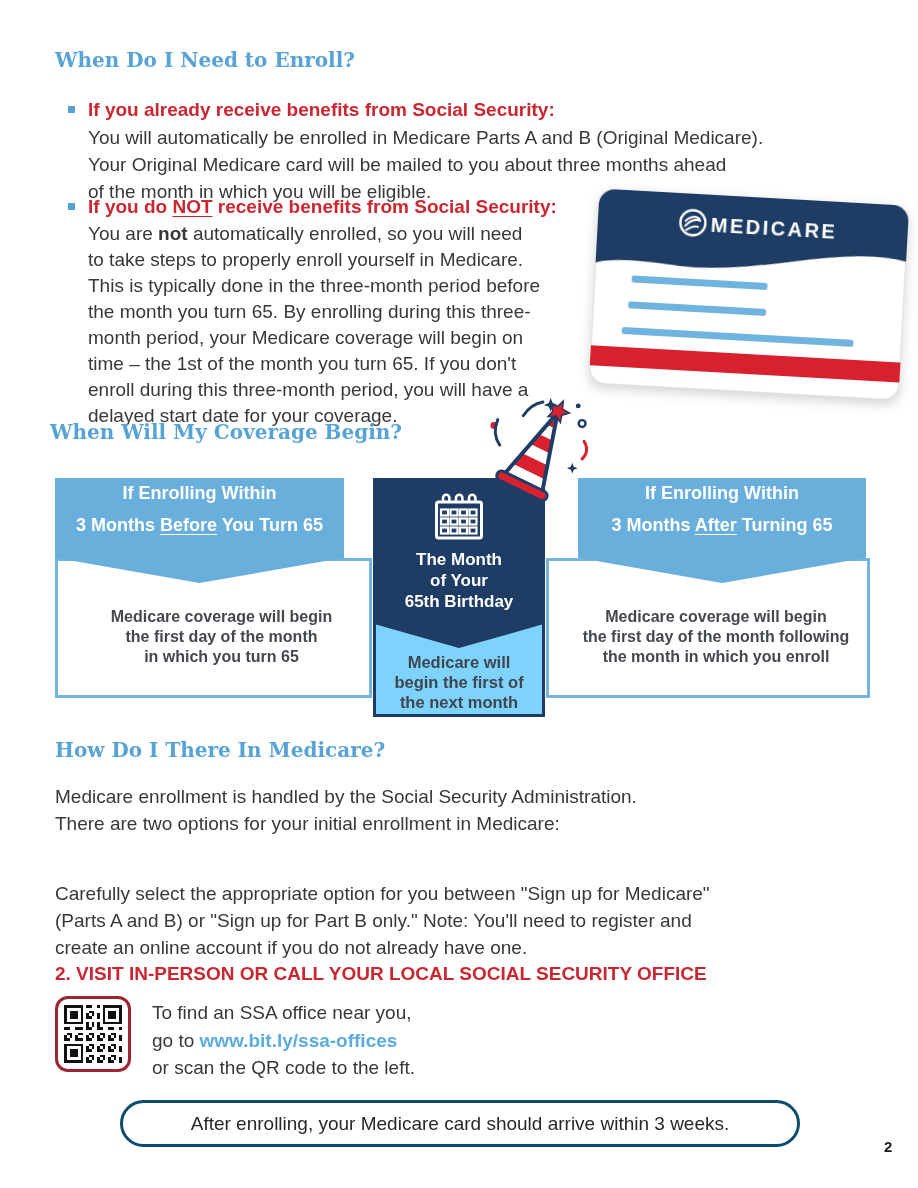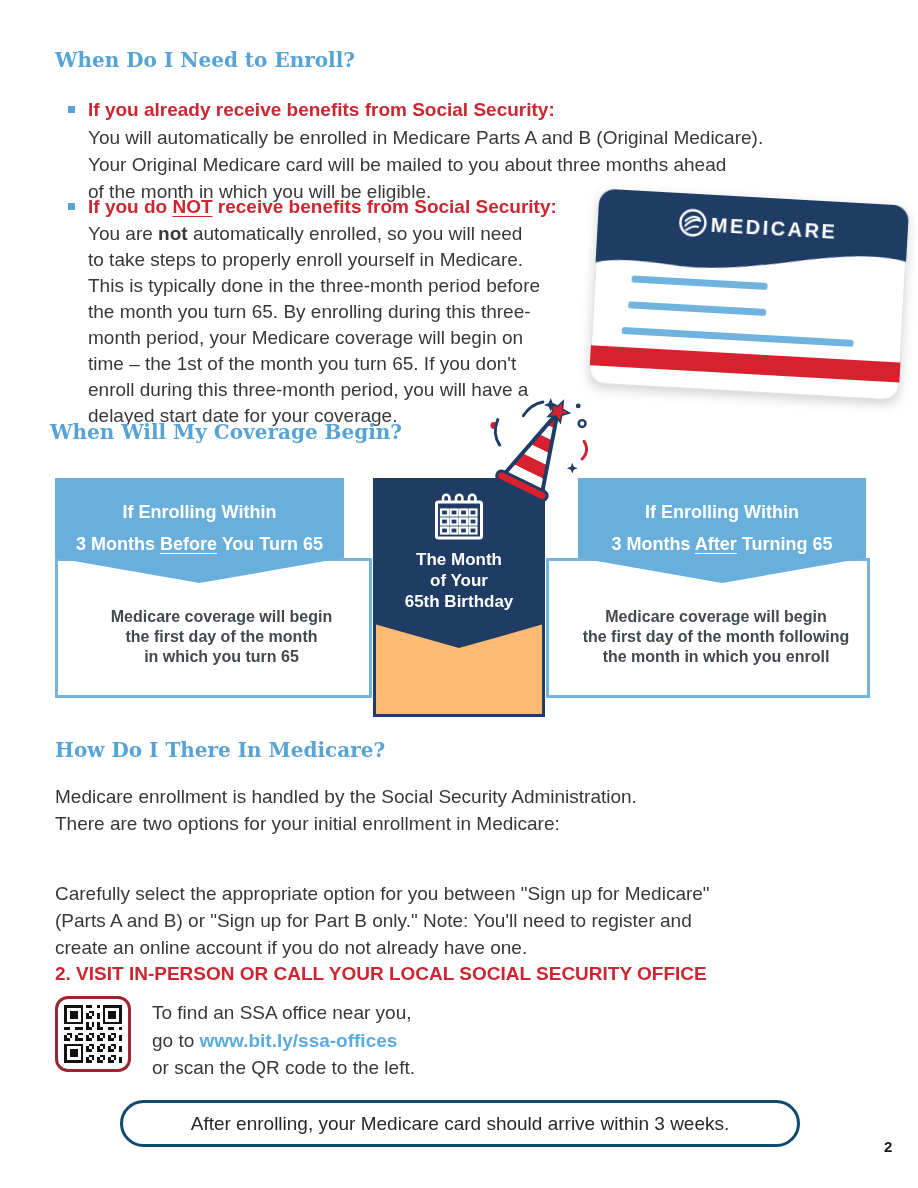--- a/index.html
+++ b/index.html
@@ -23,26 +23,26 @@
     position:absolute;top:558px;height:140px;border:3px solid #74B5DF;background:#fff;
     box-sizing:border-box;z-index:1;display:flex;justify-content:center;
   }
   .outline-note{
     margin-top:46px;text-align:center;font-weight:bold;font-size:16px;line-height:20px;
     color:#44484e;white-space:pre-line;margin-left:16px;
   }
   .pentagon{
     position:absolute;top:478px;height:105px;background:#69AFDB;z-index:2;
     clip-path:polygon(0 0,100% 0,100% 76%,50% 100%,0 76%);
-    display:flex;flex-direction:column;align-items:center;padding-top:24px;box-sizing:border-box;
+    display:flex;flex-direction:column;align-items:center;padding-top:5px;box-sizing:border-box;
     color:#ffffff;font-weight:bold;font-size:18px;text-align:center;
   }
   .pentagon .l2{margin-top:11px;white-space:nowrap;}
   .mid-box{
-    position:absolute;left:373px;top:478px;width:172px;height:239px;background:#fdba74;
+    position:absolute;left:373px;top:478px;width:172px;height:239px;background:#7dd3fc;
     border:3px solid #1E3C64;box-sizing:border-box;z-index:3;
   }
   .mid-chevron{
     width:166px;height:167px;background:#1E3C64;
     clip-path:polygon(0 0,100% 0,100% 86%,50% 100%,0 86%);
     display:flex;flex-direction:column;align-items:center;padding-top:11px;box-sizing:border-box;
   }
   .mid-label{margin-top:7px;color:#fff;font-weight:bold;font-size:17px;line-height:21px;text-align:center;white-space:pre-line;}
   .mid-note{margin-top:4px;color:#41454f;font-weight:bold;font-size:16.5px;line-height:20px;text-align:center;white-space:pre-line;}
 
@@ -182,20 +182,23 @@
           <rect x="8" y="35.5" width="7" height="6"></rect>
             <rect x="17.5" y="35.5" width="7" height="6"></rect>
             <rect x="27" y="35.5" width="7" height="6"></rect>
             <rect x="36.5" y="35.5" width="7" height="6"></rect>
         </g>
       </svg>
       <div class="mid-label">The Month
 of Your
 65th Birthday</div>
     </div>
+    <div class="mid-note">Medicare will
+begin the first of
+the next month</div>
   </div>
 
   <div class="serif-head" style="left:55px;top:738px;">How Do I There In Medicare?</div>
   <div class="body-text" style="left:55px;top:783px;width:840px;">Medicare enrollment is handled by the Social Security Administration.
 There are two options for your initial enrollment in Medicare:</div>
 
 
   <div class="body-text" style="left:55px;top:880px;width:840px;">Carefully select the appropriate option for you between "Sign up for Medicare"
 (Parts A and B) or "Sign up for Part B only." Note: You'll need to register and
 create an online account if you do not already have one.</div>

